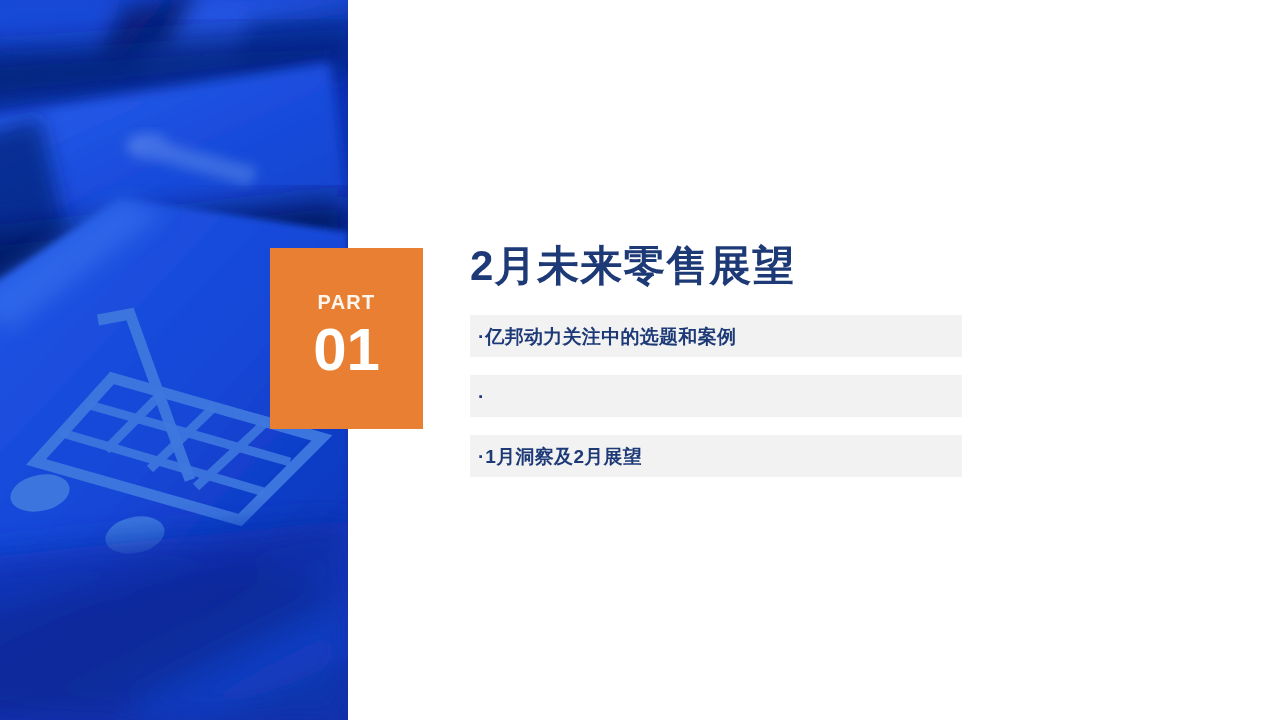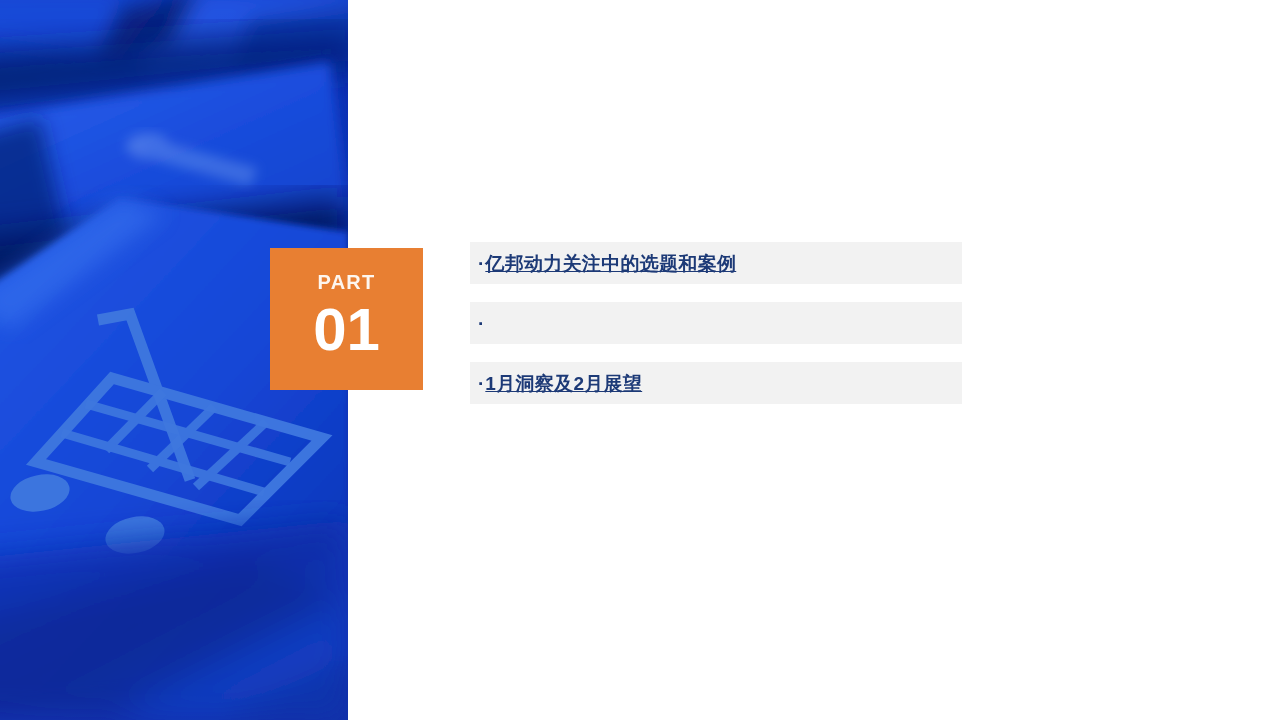--- a/index.html
+++ b/index.html
@@ -38,21 +38,21 @@
     height: 720px;
     display: block;
   }
 
   
   .part-badge {
     position: absolute;
     left: 270px;
     top: 248px;
     width: 153px;
-    height: 142px;
+    height: 181px;
     background: #e87f32;
     display: flex;
     flex-direction: column;
     align-items: center;
     justify-content: center;
     box-sizing: border-box;
     padding-bottom: 6px;
   }
   .part-badge .part-word {
     color: #fdf6ef;
@@ -112,21 +112,20 @@
     line-height: 1;
     margin-right: 1px;
   }
   .bullet-text {
     color: #1d3a77;
     font-size: 19px;
     font-weight: bold;
     letter-spacing: 0.3px;
     line-height: 1;
     white-space: nowrap;
-    text-decoration: underline;
   }
 </style>
 </head>
 <body>
 
 <div class="slide">
 
   <div class="photo-panel">
     <svg class="kbd-svg" viewBox="0 0 348 720" preserveAspectRatio="none">
       <defs>
@@ -234,20 +233,21 @@
     </svg>
   </div>
 
   <div class="part-badge">
     <div class="part-word">PART</div>
     <div class="part-num">01</div>
   </div>
 
   <div class="content">
 
+    <h1 class="section-title">2月未来零售展望</h1>
 
     <ul class="bullet-list">
       <li class="bullet-row">
         <span class="bullet-dot">·</span>
         <span class="bullet-text">亿邦动力关注中的选题和案例</span>
       </li>
       <li class="bullet-row">
         <span class="bullet-dot">·</span>
       </li>
       <li class="bullet-row">

